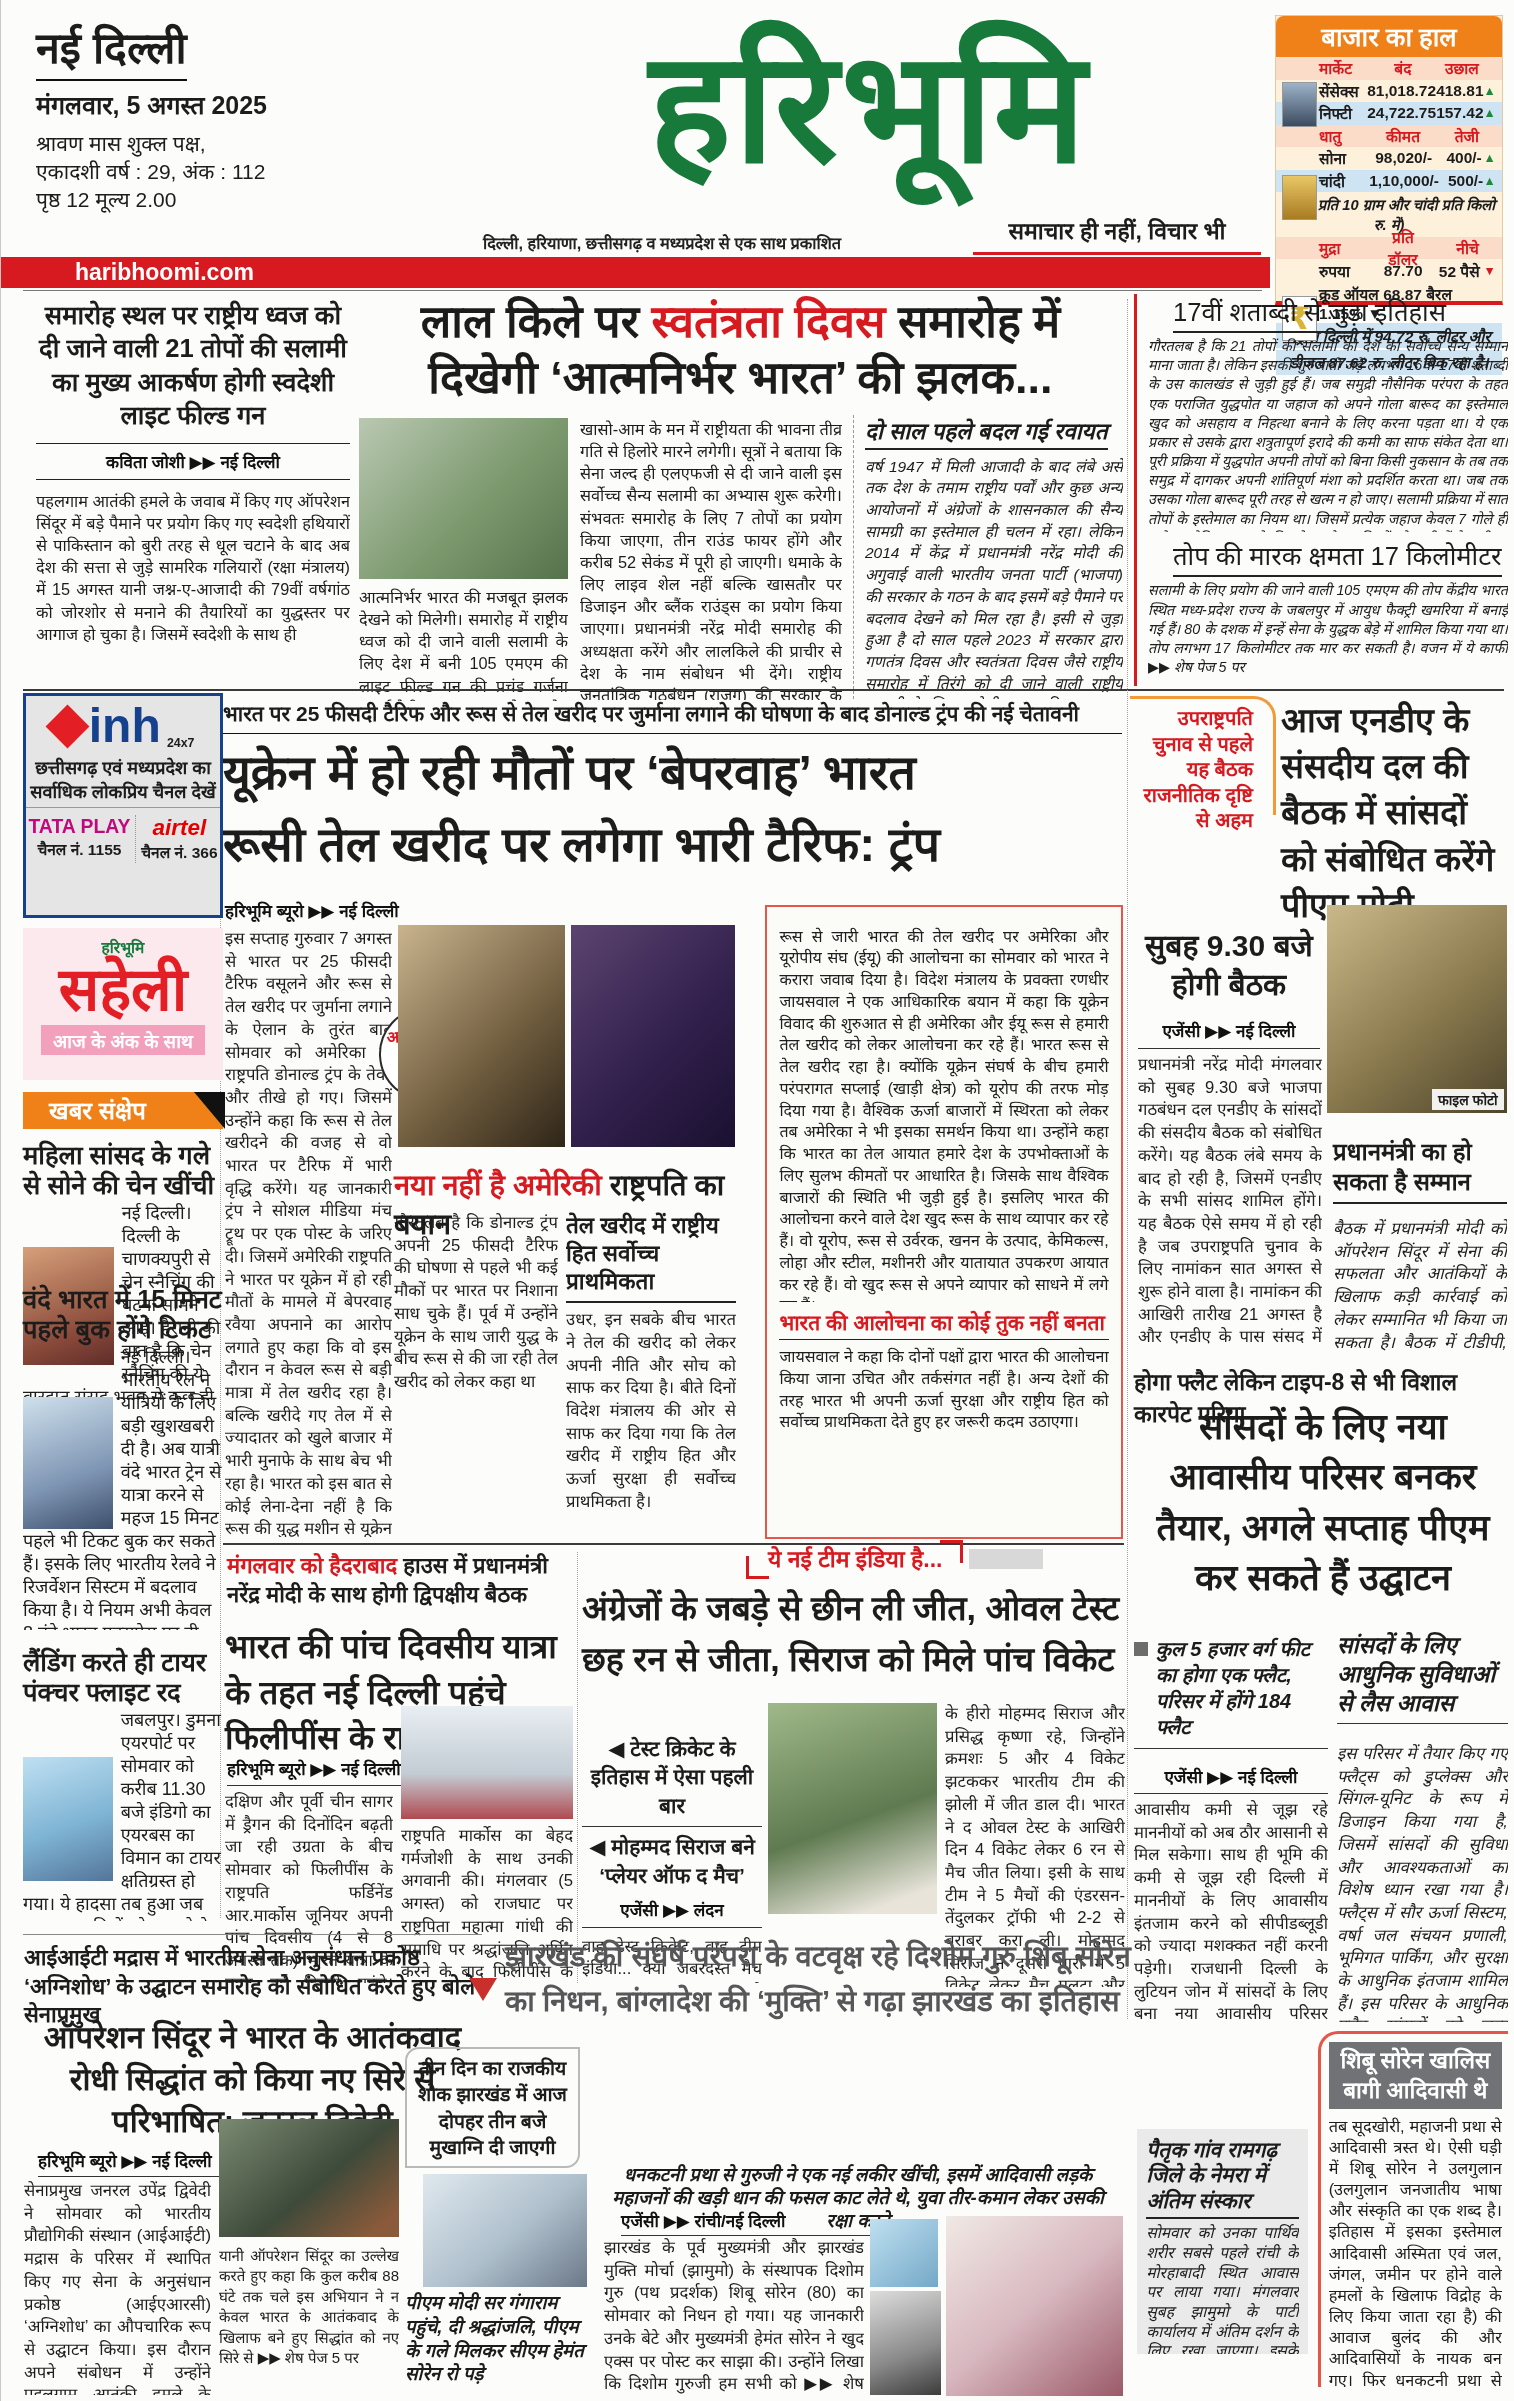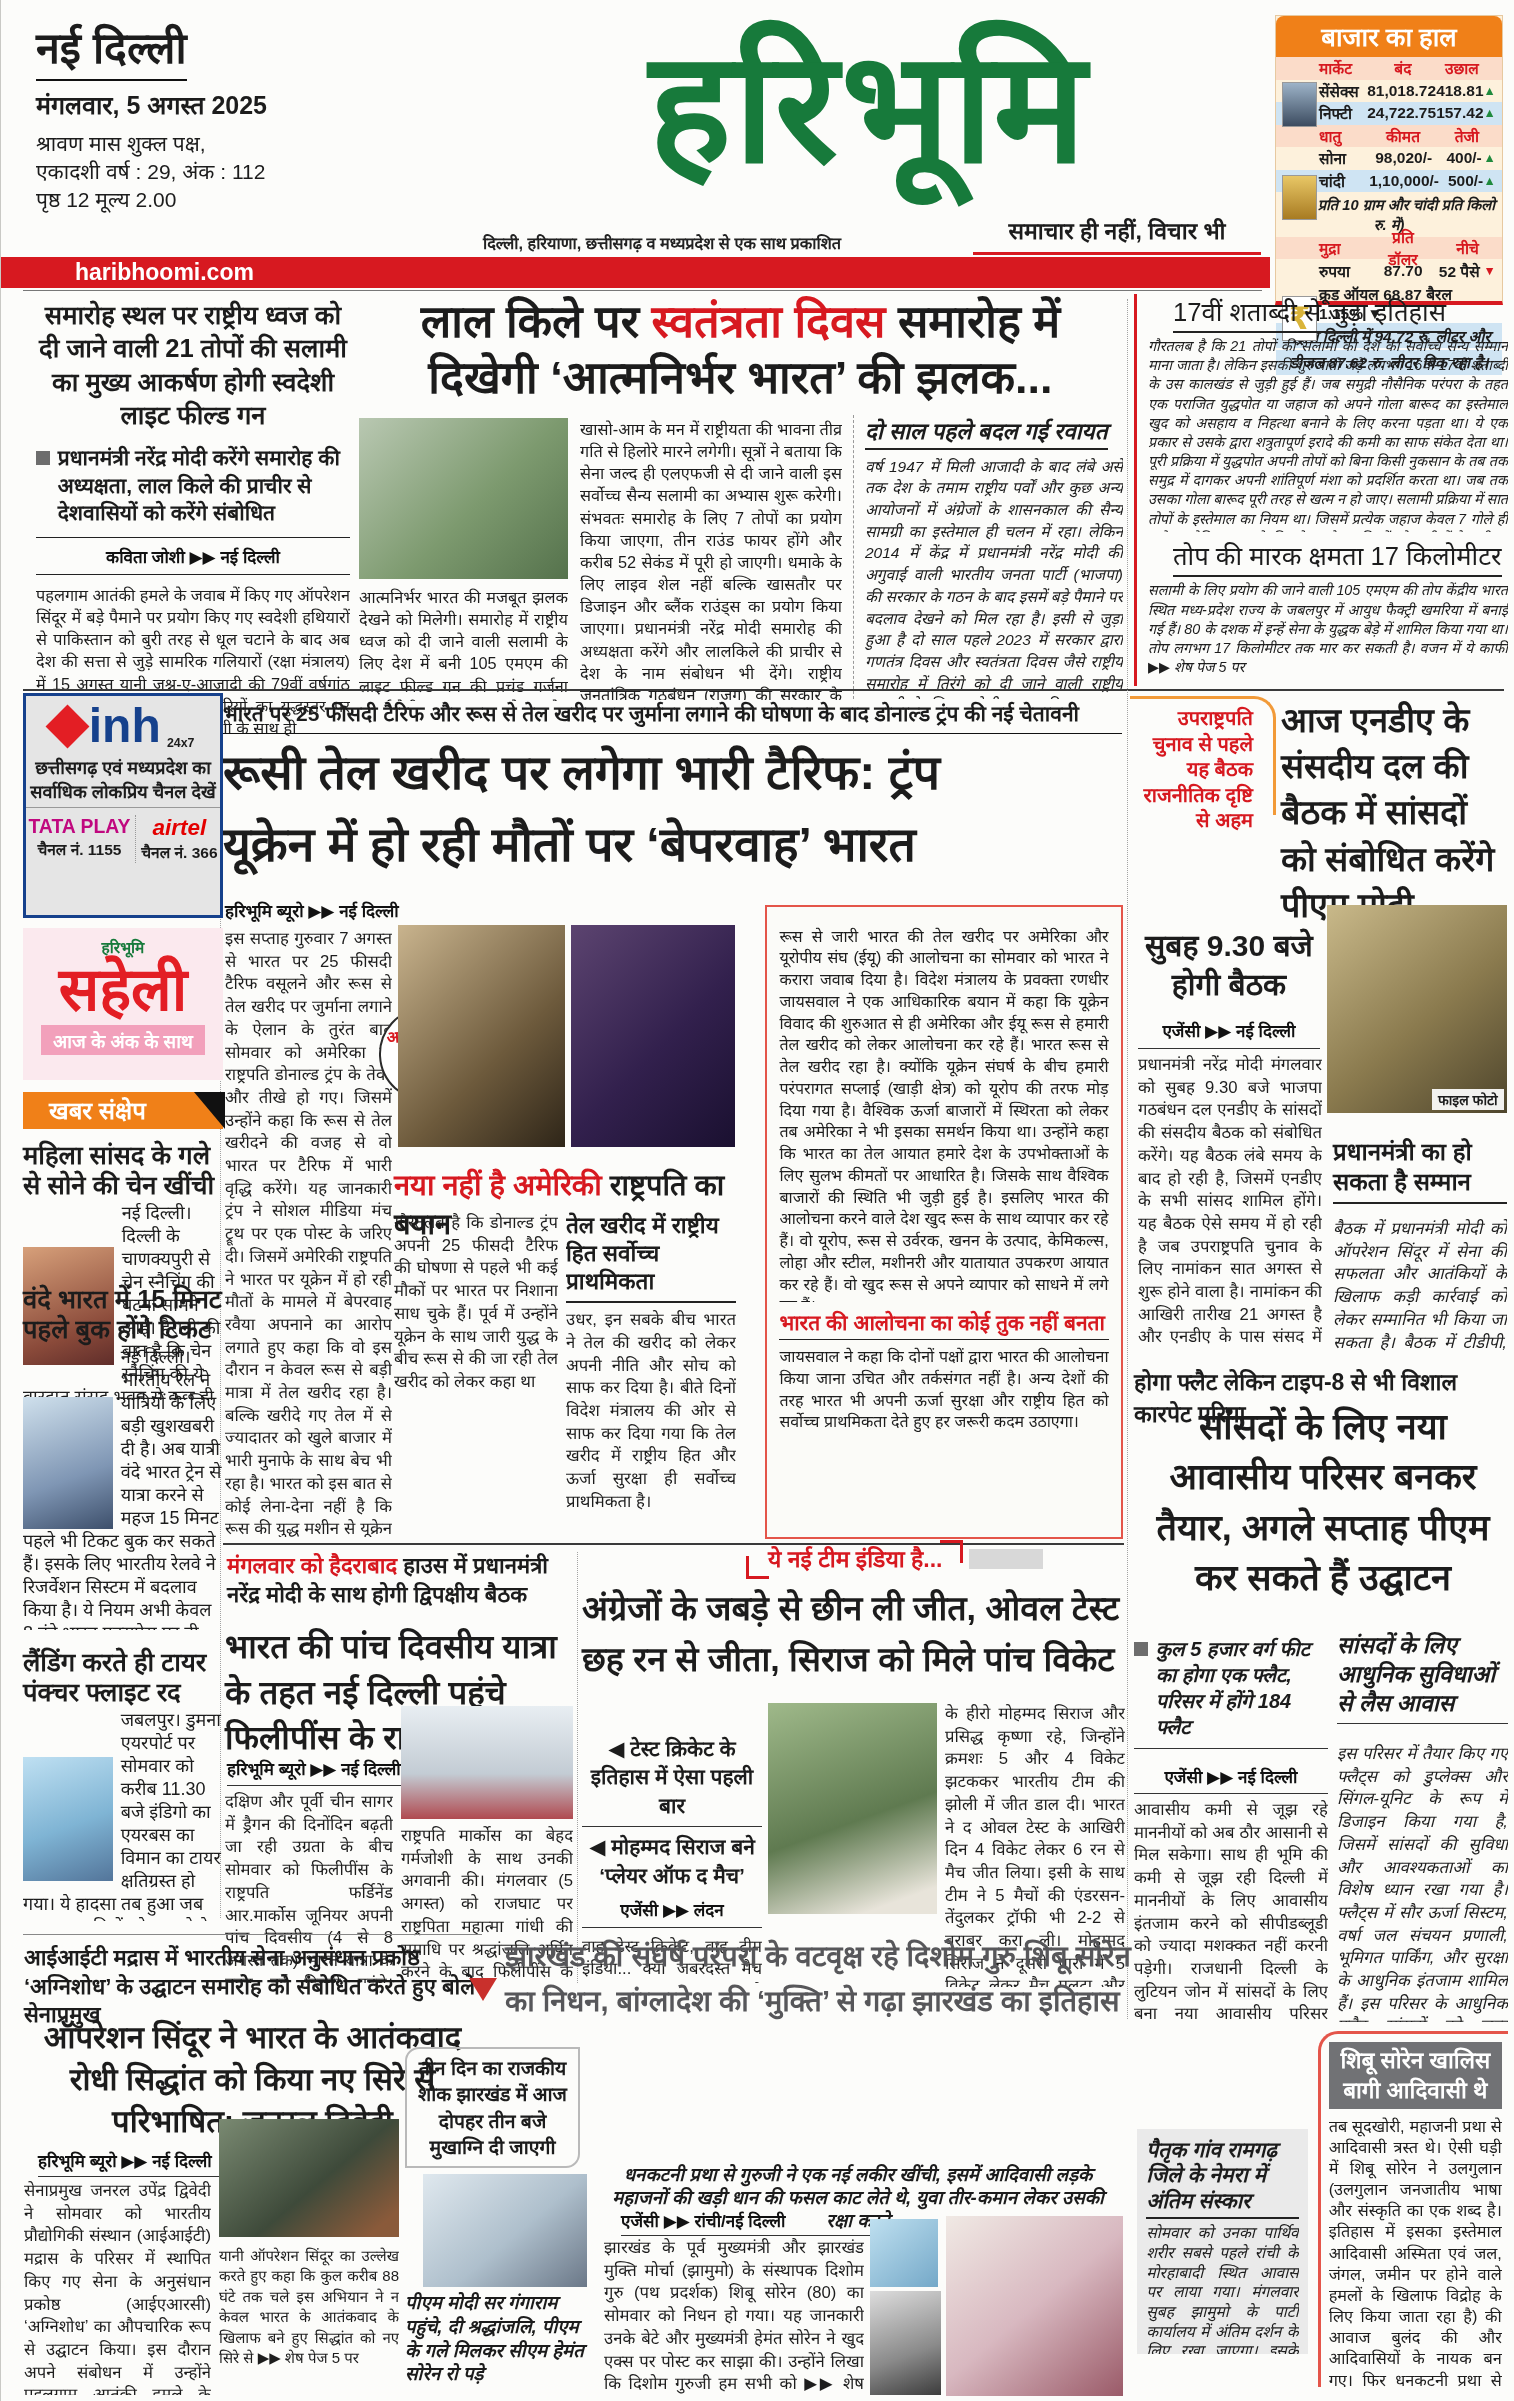--- a/index.html
+++ b/index.html
@@ -124,24 +124,20 @@
       <div style="font-size:15.5px;font-weight:bold;padding:0.8px 6.2px 0.8px 43px;">क्रूड ऑयल 68.87 बैरल  1.15% ▼</div>
       <div class="mblue" style="font-size:15.5px;font-weight:bold;font-style:italic;text-align:center;padding:1.5px 0;">पेट्रोल दिल्ली में 94.72 रु. लीटर और</div>
       <div class="mblue" style="font-size:15.5px;font-weight:bold;font-style:italic;text-align:center;padding:1.5px 0;margin-top:1.5px;">डीजल 87.62 रु. लीटर बिक रहा है।</div>
     </div>
   </div>
 
   <div class="hline" style="left:22px;top:290px;width:1239px;border-top-width:1.5px;border-color:#777;"></div>
 
   <div class="abs" style="left:35px;top:299px;width:314px;">
     <div class="ctr w8" style="font-size:25.6px;line-height:1.3;">समारोह स्थल पर राष्ट्रीय ध्वज को दी जाने वाली 21 तोपों की सलामी का मुख्य आकर्षण होगी स्वदेशी लाइट फील्ड गन</div>
-    <div style="display:flex;margin-top:12.4px;">
-      <span class="sq"></span>
-      <span class="w8" style="font-size:21px;line-height:1.3;">प्रधानमंत्री नरेंद्र मोदी करेंगे समारोह की अध्यक्षता, लाल किले की प्राचीर से देशवासियों को करेंगे संबोधित</span>
-    </div>
     <div class="ctr byline" style="border-top:1.5px solid #222;border-bottom:1.5px solid #222;padding:6.2px 0;margin-top:11px;">कविता जोशी ▶▶ नई दिल्ली</div>
     <div class="body" style="margin-top:9.3px;height:164px;">पहलगाम आतंकी हमले के जवाब में किए गए ऑपरेशन सिंदूर में बड़े पैमाने पर प्रयोग किए गए स्वदेशी हथियारों से पाकिस्तान को बुरी तरह से धूल चटाने के बाद अब देश की सत्ता से जुड़े सामरिक गलियारों (रक्षा मंत्रालय) में 15 अगस्त यानी जश्न-ए-आजादी की 79वीं वर्षगांठ को जोरशोर से मनाने की तैयारियों का युद्धस्तर पर आगाज हो चुका है। जिसमें स्वदेशी के साथ ही</div>
   </div>
 
   <div class="abs ctr" style="left:358px;top:294px;width:763px;">
     <div class="nowrap" style="font-size:45px;font-weight:800;line-height:1.25;">
       <span>लाल किले पर </span><span class="red">स्वतंत्रता दिवस</span><span> समारोह में</span>
     </div>
     <div class="nowrap" style="font-size:45px;font-weight:800;line-height:1.25;">दिखेगी ‘आत्मनिर्भर भारत’ की झलक...</div>
   </div>
@@ -161,22 +157,22 @@
     <div class="boxhead" style="font-size:25.6px;display:inline-block;margin-top:6.2px;padding-bottom:1.5px;">तोप की मारक क्षमता 17 किलोमीटर</div>
     <div class="body it" style="font-size:14.3px;line-height:1.34;margin-top:4.6px;">सलामी के लिए प्रयोग की जाने वाली 105 एमएम की तोप केंद्रीय भारत स्थित मध्य-प्रदेश राज्य के जबलपुर में आयुध फैक्ट्री खमरिया में बनाई गई हैं। 80 के दशक में इन्हें सेना के युद्धक बेड़े में शामिल किया गया था। तोप लगभग 17 किलोमीटर तक मार कर सकती है। वजन में ये काफी ▶▶ शेष पेज 5 पर</div>
   </div>
 
   <div class="hline" style="left:22px;top:689px;width:1481px;"></div>
   <div class="vrule" style="left:219px;top:694px;height:1224px;"></div>
   <div class="vrule" style="left:1126px;top:299px;height:1720px;"></div>
 
   <div class="abs w8" style="left:222px;top:699px;width:899px;font-size:21px;border-bottom:1.5px solid #111;padding-bottom:6.2px;">भारत पर 25 फीसदी टैरिफ और रूस से तेल खरीद पर जुर्माना लगाने की घोषणा के बाद डोनाल्ड ट्रंप की नई चेतावनी</div>
   <div class="abs" style="left:222px;top:737px;width:899px;">
+    <div class="nowrap" style="font-size:48px;font-weight:800;line-height:1.5;">यूक्रेन में हो रही मौतों पर ‘बेपरवाह’ भारत</div>
     <div class="nowrap" style="font-size:48px;font-weight:800;line-height:1.5;">रूसी तेल खरीद पर लगेगा भारी टैरिफ: ट्रंप</div>
-    <div class="nowrap" style="font-size:48px;font-weight:800;line-height:1.5;">यूक्रेन में हो रही मौतों पर ‘बेपरवाह’ भारत</div>
   </div>
   <div class="abs byline" style="left:224px;top:899px;width:217px;">हरिभूमि ब्यूरो ▶▶ नई दिल्ली</div>
   <div class="abs body" style="left:224px;top:928px;width:167px;height:609px;font-size:16.7px;">इस सप्ताह गुरुवार 7 अगस्त से भारत पर 25 फीसदी टैरिफ वसूलने और रूस से तेल खरीद पर जुर्माना लगाने के ऐलान के तुरंत बाद सोमवार को अमेरिका के राष्ट्रपति डोनाल्ड ट्रंप के तेवर और तीखे हो गए। जिसमें उन्होंने कहा कि रूस से तेल खरीदने की वजह से वो भारत पर टैरिफ में भारी वृद्धि करेंगे। यह जानकारी ट्रंप ने सोशल मीडिया मंच ट्रूथ पर एक पोस्ट के जरिए दी। जिसमें अमेरिकी राष्ट्रपति ने भारत पर यूक्रेन में हो रही मौतों के मामले में बेपरवाह रवैया अपनाने का आरोप लगाते हुए कहा कि वो इस दौरान न केवल रूस से बड़ी मात्रा में तेल खरीद रहा है। बल्कि खरीदे गए तेल में से ज्यादातर को खुले बाजार में भारी मुनाफे के साथ बेच भी रहा है। भारत को इस बात से कोई लेना-देना नहीं है कि रूस की युद्ध मशीन से यूक्रेन में कितने लोग मारे जा रहे हैं। इसीलिए अब वो भारत पर 100 फीसदी टैरिफ लगाने को आजाद हैं।</div>
   <div class="abs badge" style="left:378px;top:1007px;width:81px;height:81px;">अब 7 अगस्त से लगेगा टैरिफ</div>
   <div class="abs" style="left:397px;top:925px;width:167px;height:222px;background:linear-gradient(135deg,#c9b48e,#6d5a3c 60%,#2e2518);"></div>
   <div class="abs" style="left:570px;top:925px;width:164px;height:222px;background:linear-gradient(135deg,#5c4470,#32204d 55%,#1a1030);"></div>
 
   <div class="abs" style="left:764px;top:905px;width:358px;height:634px;border:2.3px solid #e4554a;background:#fbfbf8;padding:11px 12.4px;box-sizing:border-box;overflow:hidden;">
     <div class="body" style="font-size:16px;margin-top:7.7px;height:376px;">रूस से जारी भारत की तेल खरीद पर अमेरिका और यूरोपीय संघ (ईयू) की आलोचना का सोमवार को भारत ने करारा जवाब दिया है। विदेश मंत्रालय के प्रवक्ता रणधीर जायसवाल ने एक आधिकारिक बयान में कहा कि यूक्रेन विवाद की शुरुआत से ही अमेरिका और ईयू रूस से हमारी तेल खरीद को लेकर आलोचना कर रहे हैं। भारत रूस से तेल खरीद रहा है। क्योंकि यूक्रेन संघर्ष के बीच हमारी परंपरागत सप्लाई (खाड़ी क्षेत्र) को यूरोप की तरफ मोड़ दिया गया है। वैश्विक ऊर्जा बाजारों में स्थिरता को लेकर तब अमेरिका ने भी इसका समर्थन किया था। उन्होंने कहा कि भारत का तेल आयात हमारे देश के उपभोक्ताओं के लिए सुलभ कीमतों पर आधारित है। जिसके साथ वैश्विक बाजारों की स्थिति भी जुड़ी हुई है। इसलिए भारत की आलोचना करने वाले देश खुद रूस के साथ व्यापार कर रहे हैं। वो यूरोप, रूस से उर्वरक, खनन के उत्पाद, केमिकल्स, लोहा और स्टील, मशीनरी और यातायात उपकरण आयात कर रहे हैं। वो खुद रूस से अपने व्यापार को साधने में लगे हुए हैं।</div>
     <div class="red w8" style="font-size:21px;border-bottom:1.5px solid #222;padding-bottom:3.1px;margin-top:6.2px;">भारत की आलोचना का कोई तुक नहीं बनता</div>

